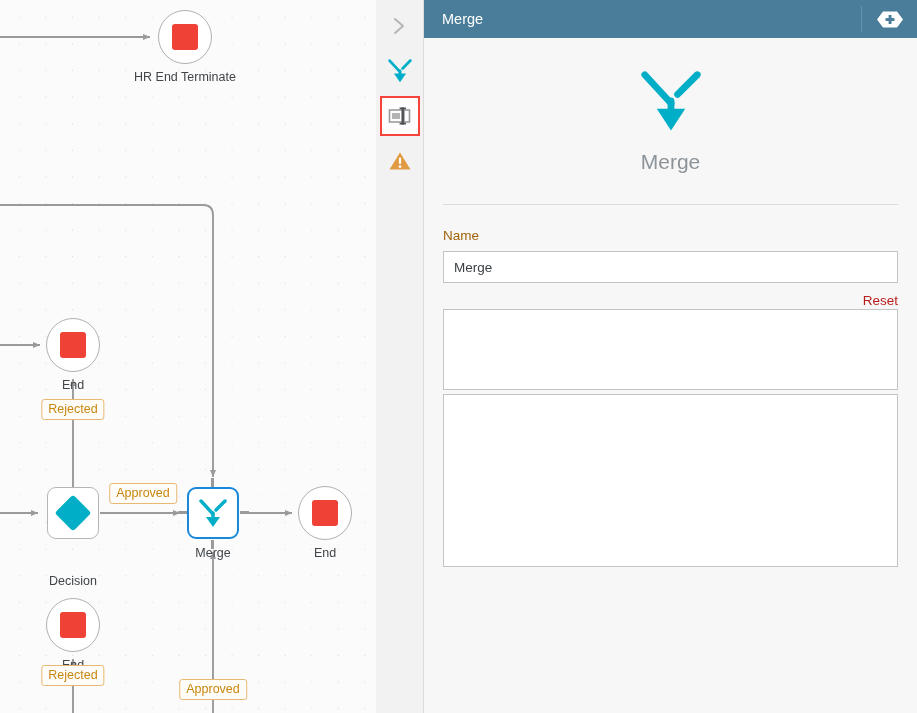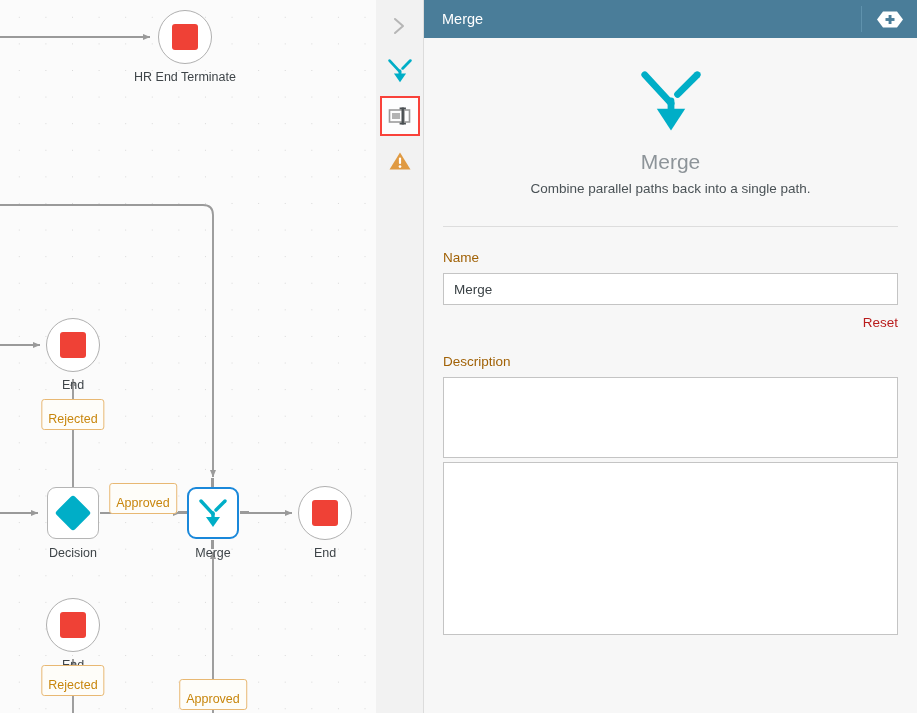--- a/index.html
+++ b/index.html
@@ -84,21 +84,21 @@
     white-space: nowrap;
     transform: translateX(-50%);
   }
   .edge-badge {
     position: absolute;
     font-size: 12.5px;
     color: #c8860d;
     background: #fefdf9;
     border: 1px solid #e8b873;
     border-radius: 3px;
-    padding: 12px 6px 2px 6px;
+    padding: 2px 6px 2px 6px;
     white-space: nowrap;
     transform: translateX(-50%);
     line-height: 15px;
   }
   .port {
     position: absolute;
     background: #9a9a9a;
   }
 
   
@@ -295,21 +295,21 @@
     <div class="node-label" style="left:185px; top:70px;">HR End Terminate</div>
 
     <div class="node node-end" style="left:46px; top:318px;">
       <div class="sq"></div>
     </div>
     <div class="node-label" style="left:73px; top:378px;">End</div>
 
     <div class="node node-box" style="left:47px; top:487px;">
       <div class="diamond"></div>
     </div>
-    <div class="node-label" style="left:73px; top:546px;">Decision</div>
+    <div class="node-label" style="left:73px; top:574px;">Decision</div>
 
     <div class="node node-box selected" style="left:187px; top:487px;">
       <svg width="30" height="32" viewBox="0 0 30 32">
         <g stroke="#00aec7" stroke-width="3.4" fill="none" stroke-linecap="round">
           <path d="M3,4 L15,17"></path>
           <path d="M27,4 L18,13"></path>
           <path d="M15,16 L15,22"></path>
         </g>
         <path d="M8,20 L22,20 L15,30 z" fill="#00aec7"></path>
       </svg>
@@ -394,34 +394,32 @@
       <div class="hero">
         <svg width="66" height="70" viewBox="0 0 30 32">
           <g stroke="#00aec7" stroke-width="3.1" fill="none" stroke-linecap="round">
             <path d="M3,4 L15,17"></path>
             <path d="M27,4 L18,13"></path>
             <path d="M15,16 L15,21"></path>
           </g>
           <path d="M8.5,19.5 L21.5,19.5 L15,29.5 z" fill="#00aec7"></path>
         </svg>
         <div class="hero-title">Merge</div>
-        <div class="hero-sub">Combine parallel paths back into a single path.</div>
       </div>
 
       <div class="divider"></div>
 
       <div class="field-label">Name</div>
       <input class="text-input" type="text" value="Merge" style="">
 
       <div class="reset-row">
         <span class="reset-link">Reset</span>
       </div>
 
 
-      <div class="field-label">Description</div>
       <textarea class="textarea ta-desc" placeholder="" style=""></textarea>
 
       <textarea class="textarea ta-notes" placeholder="" style=""></textarea>
 
     </div>
   </div>
 
 </div>
 
 </body></html>

